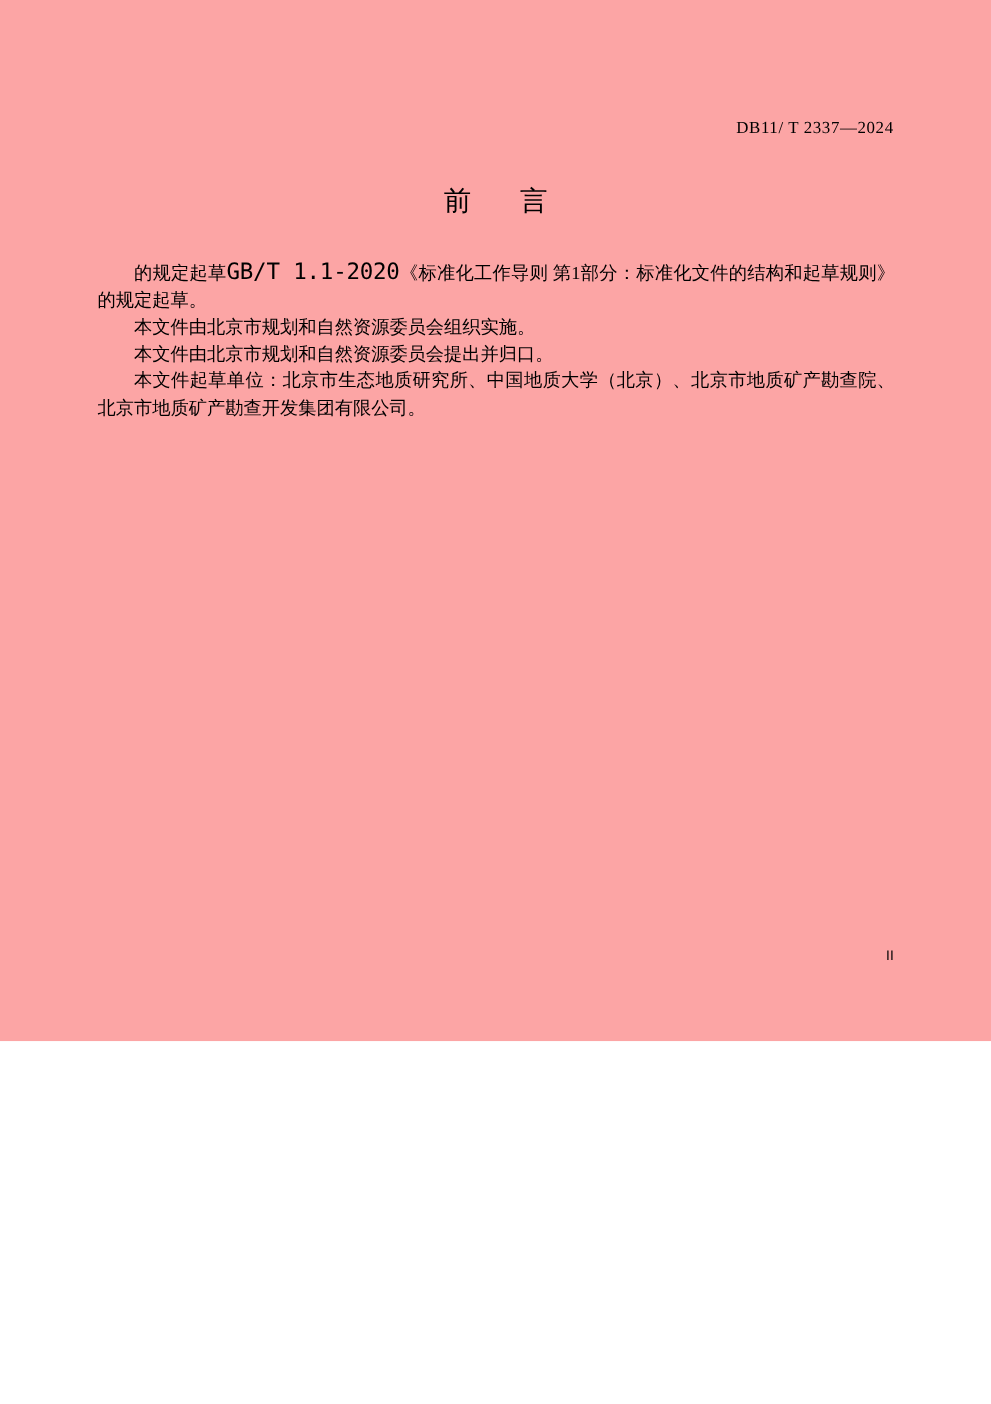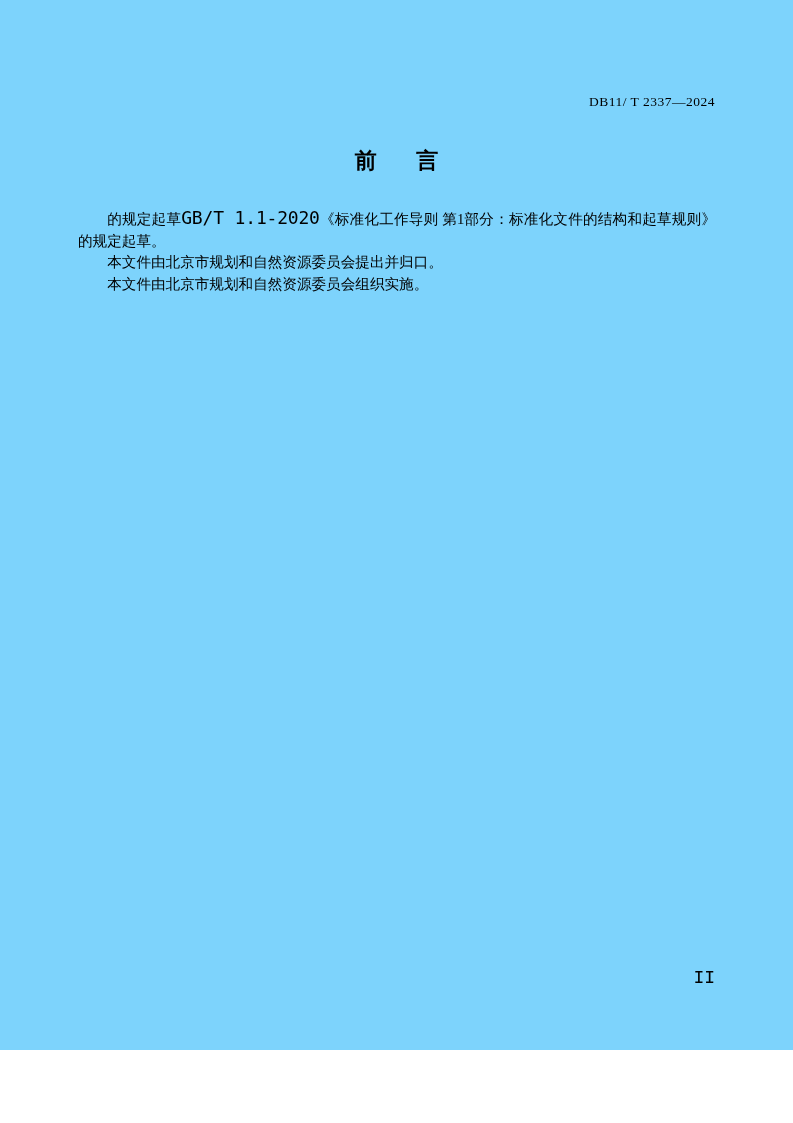--- a/index.html
+++ b/index.html
@@ -7,44 +7,44 @@
     padding: 0;
     background: #ffffff;
   }
   body {
     font-family: "Liberation Serif", serif;
     color: #000000;
   }
   .page {
     position: relative;
     width: 793px;
-    height: 1050px;
+    height: 833px;
     margin: 0 auto;
-    background: #7dd3fc;
+    background: #fca5a5;
     overflow: hidden;
   }
   .header-code {
     position: absolute;
     top: 94px;
     right: 78px;
     font-family: "Liberation Serif", serif;
     font-size: 13.5px;
     letter-spacing: 0.5px;
     color: #000;
     white-space: nowrap;
   }
   .page-title {
     position: absolute;
     top: 146px;
     left: 0;
     right: 0;
     text-align: center;
     font-family: "DejaVu Sans", sans-serif;
     font-size: 22px;
-    font-weight: bold;
+    font-weight: normal;
     letter-spacing: 16px;
     text-indent: 16px;
     color: #000;
   }
   .content {
     position: absolute;
     top: 207px;
     left: 78px;
     width: 638px;
     font-size: 14.6px;
@@ -59,41 +59,42 @@
   }
   .mono {
     font-family: "DejaVu Sans Mono", monospace;
     font-size: 18px;
     letter-spacing: -0.2px;
   }
   .footer-page {
     position: absolute;
     bottom: 62px;
     right: 78px;
-    font-family: Liberation Mono, monospace;
-    font-size: 18px;
+    font-family: Liberation Sans, sans-serif;
+    font-size: 11px;
     color: #000;
   }
 </style>
 </head>
 <body>
 
 <div class="page">
 
   <div class="header-code">DB11/ T 2337—2024</div>
 
   <div class="page-title">前  言</div>
 
   <div class="content">
 
     <p class="para"><span>的规定起草</span><span class="mono">GB/T 1.1-2020</span><span>《标准化工作导则  第1部分：标准化文件的结构和起草规则》的规定起草。</span></p>
 
+    <p class="para">本文件由北京市规划和自然资源委员会组织实施。</p>
+
     <p class="para">本文件由北京市规划和自然资源委员会提出并归口。</p>
 
-    <p class="para">本文件由北京市规划和自然资源委员会组织实施。</p>
-
+    <p class="para">本文件起草单位：北京市生态地质研究所、中国地质大学（北京）、北京市地质矿产勘查院、北京市地质矿产勘查开发集团有限公司。</p>
 
 
   </div>
 
   <div class="footer-page">II</div>
 
 </div>
 
 </body></html>

